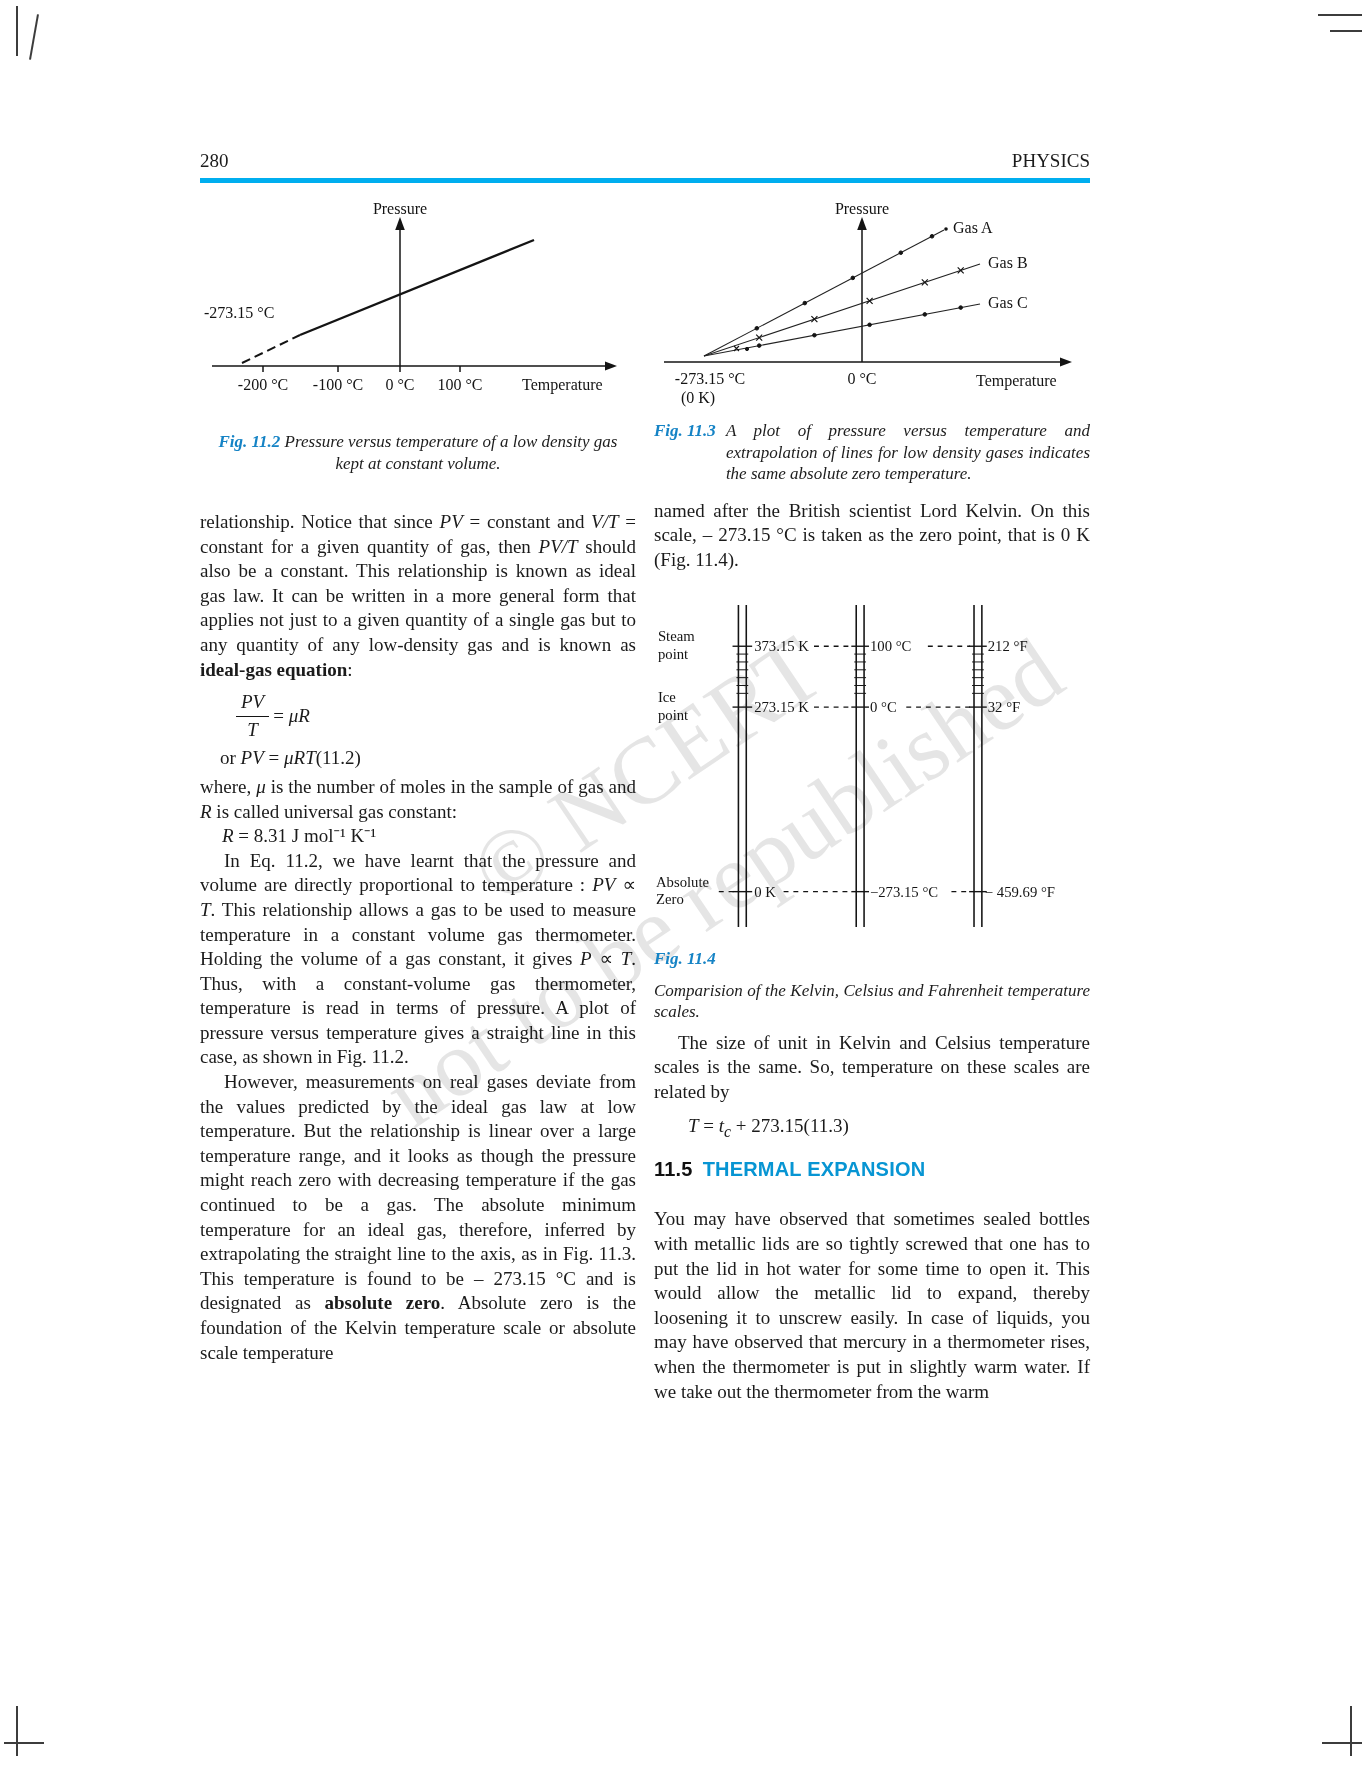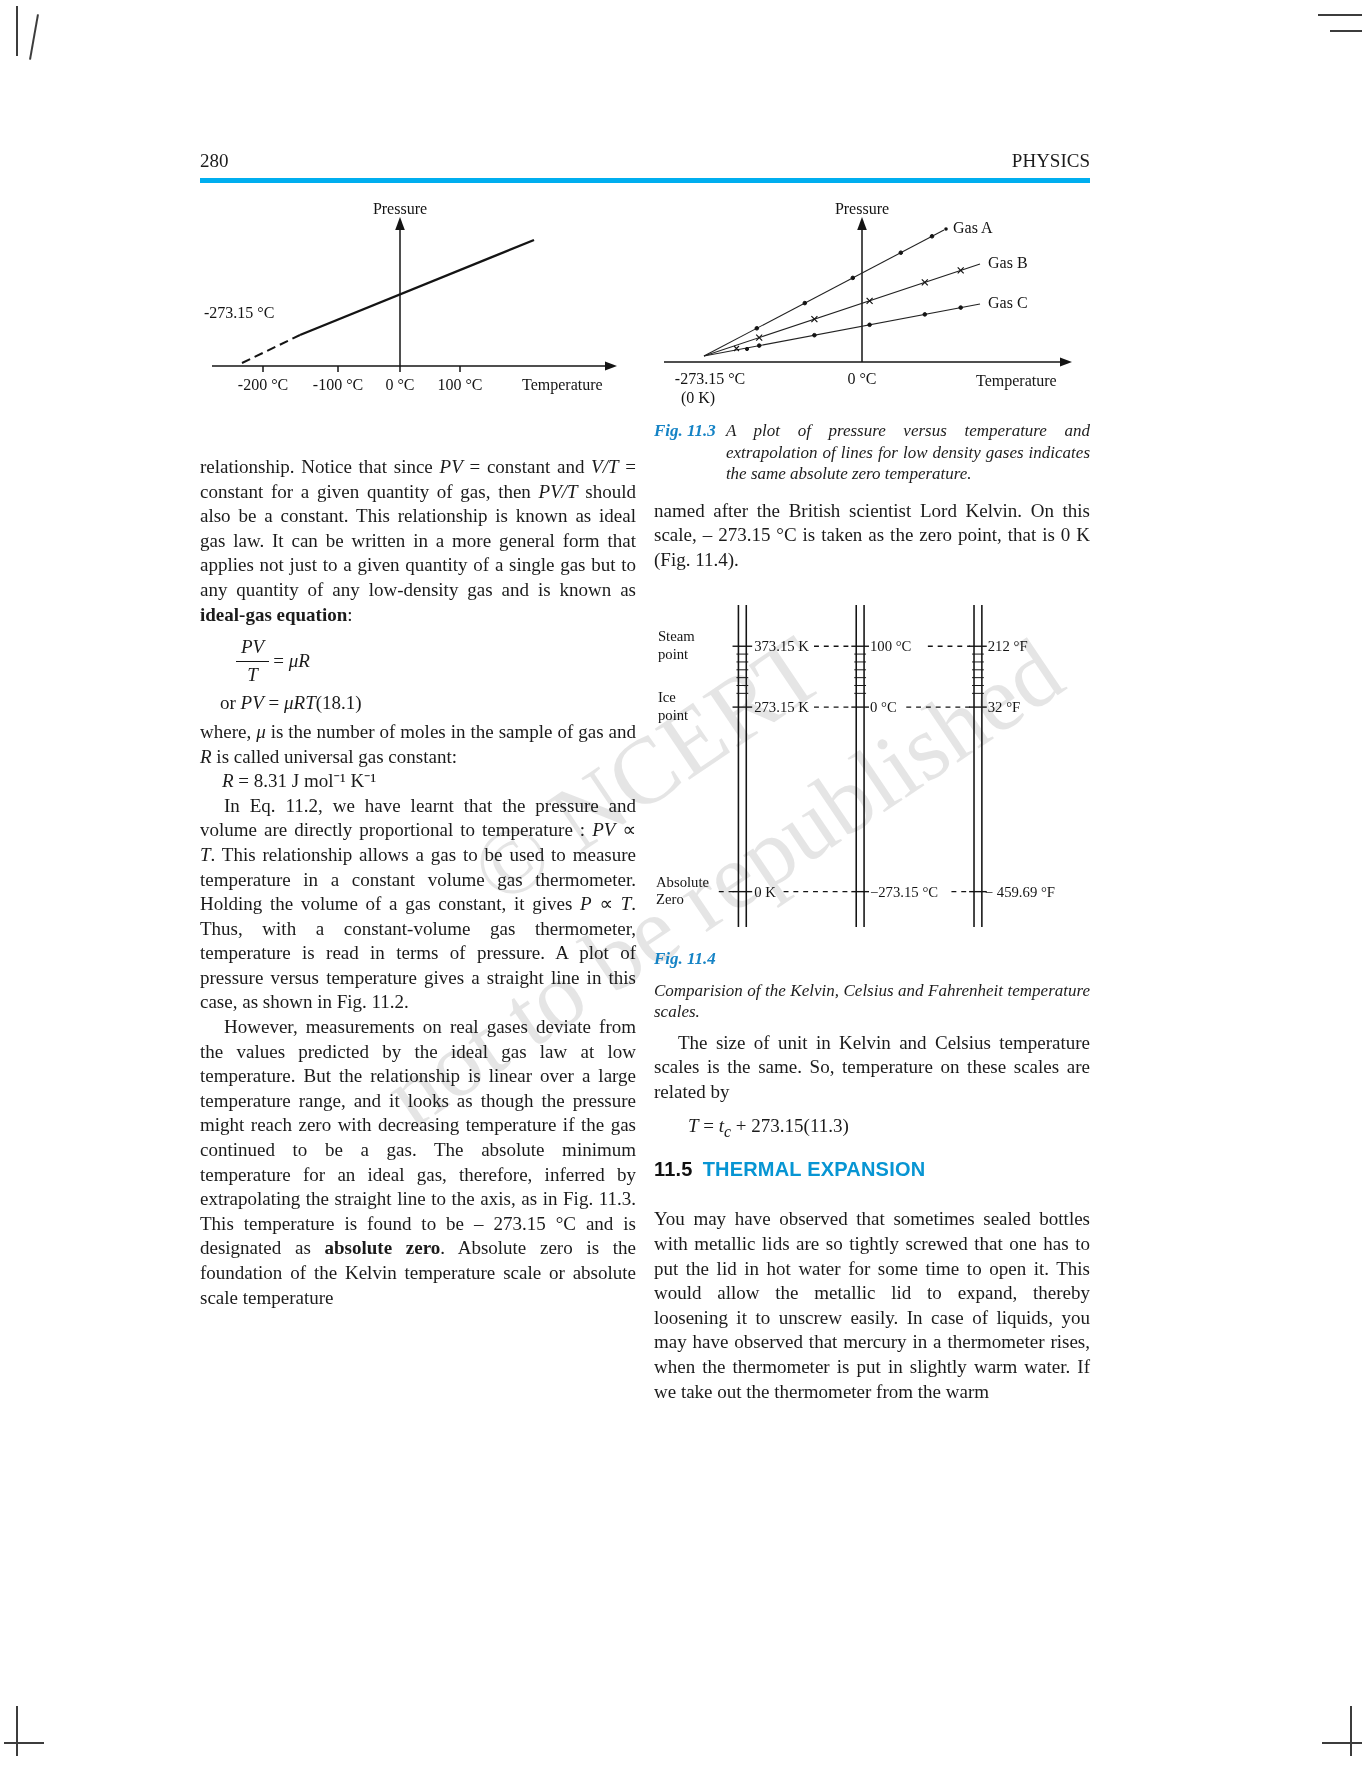--- a/index.html
+++ b/index.html
@@ -111,36 +111,40 @@
         <text x="322" y="190" class="figtext">Temperature</text>
       </g>
       <g>
         <line x1="100" y1="135" x2="334" y2="40" stroke="#141414" stroke-width="2.4"></line>
         <line x1="42" y1="163" x2="100" y2="135" stroke="#141414" stroke-width="2" stroke-dasharray="9,5"></line>
         <text x="4" y="118" class="figtext">-273.15 °C</text>
       </g>
     </svg>
 
     
+    <div class="caption fig-caption-centered">
+      <span class="fig-label">Fig. 11.2</span>
+      <span class="cap-text">Pressure versus temperature of a low density gas kept at constant volume.</span>
+    </div>
 
     
     <div class="body-text mt36">
       <p class="para"><span>relationship. Notice that since </span><span style="font-style: italic;">PV</span><span> = constant and </span><span style="font-style: italic;">V/T</span><span> = constant for a given quantity of gas, then </span><span style="font-style: italic;">PV/T</span><span> should also be a constant. This relationship is known as ideal gas law. It can be written in a more general form that applies not just to a given quantity of a single gas but to any quantity of any low-density gas and is known as </span><span style="font-weight: bold;">ideal-gas equation</span><span>:</span></p>
 
       <div class="eq-block">
         <div class="eq-frac-row">
           <span class="frac">
             <span class="num ital">PV</span>
             <span class="den ital">T</span>
           </span>
           <span><span>= </span><span style="font-style: italic;">μR</span></span>
         </div>
         <div class="eq-line2">
           <span><span>or </span><span style="font-style: italic;">PV</span><span> = </span><span style="font-style: italic;">μRT</span></span>
-          <span>(18.1)</span>
+          <span>(11.2)</span>
         </div>
       </div>
 
       <p class="para"><span>where, </span><span style="font-style: italic;">μ</span><span> is the number of moles in the sample of gas and </span><span style="font-style: italic;">R</span><span> is called universal gas constant:</span></p>
       <p class="para rline"><span style="font-style: italic;">R</span><span> = 8.31 J mol⁻¹ K⁻¹</span></p>
       <p class="para indent"><span>In Eq. 11.2, we have learnt that the pressure and volume are directly proportional to temperature : </span><span style="font-style: italic;">PV</span><span> ∝ </span><span style="font-style: italic;">T</span><span>. This relationship allows a gas to be used to measure temperature in a constant volume gas thermometer. Holding the volume of a gas constant, it gives </span><span style="font-style: italic;">P</span><span> ∝ </span><span style="font-style: italic;">T</span><span>. Thus, with a constant-volume gas thermometer, temperature is read in terms of pressure. A plot of pressure versus temperature gives a straight line in this case, as shown in Fig. 11.2.</span></p>
       <p class="para indent"><span>However, measurements on real gases deviate from the values predicted by the ideal gas law at low temperature. But the relationship is linear over a large temperature range, and it looks as though the pressure might reach zero with decreasing temperature if the gas continued to be a gas. The absolute minimum temperature for an ideal gas, therefore, inferred by extrapolating the straight line to the axis, as in Fig. 11.3.  This temperature is found to be – 273.15 °C and is designated as </span><span style="font-weight: bold;">absolute zero</span><span>. Absolute zero is the foundation of the Kelvin temperature scale or absolute scale temperature</span></p>
     </div>
   </div>
 

